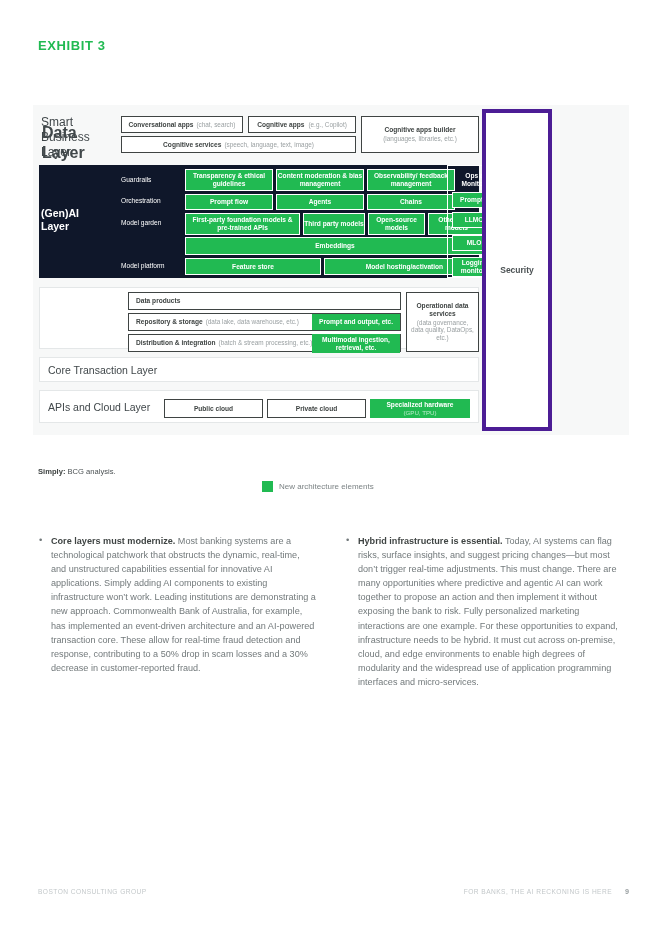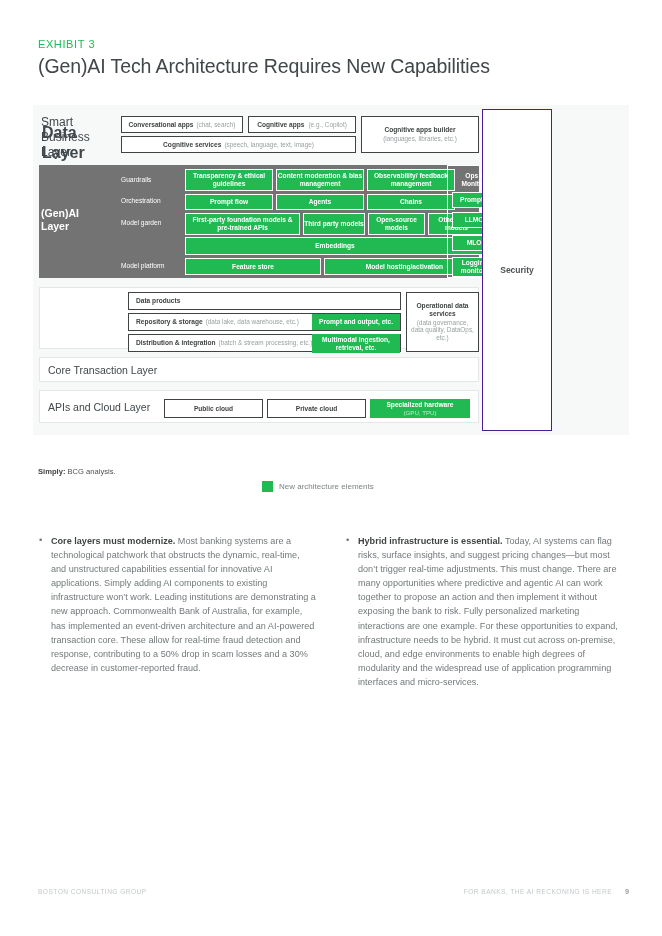--- a/index.html
+++ b/index.html
@@ -21,22 +21,22 @@
     left: 0; top: 0;
     width: 662px;
     height: 936px;
   }
 
   
   .exhibit-label {
     position: absolute;
     left: 38px;
     top: 38px;
-    font-size: 11px;
-    font-weight: normal;
+    font-size: 13px;
+    font-weight: bold;
     letter-spacing: 0.6px;
     color: #21ba52;
   }
   .page-title {
     position: absolute;
     left: 38px;
     top: 55px;
     font-size: 19.5px;
     font-weight: 400;
     color: #40474a;
@@ -97,21 +97,21 @@
     line-height: 1.25;
   }
 
   
   .genai-band {
     position: absolute;
     left: 6px;
     top: 60px;
     width: 440px;
     height: 113px;
-    background: #737373;
+    background: #0f172a;
   }
   .genai-title {
     position: absolute;
     left: 2px;
     top: 42px;
     width: 62px;
     font-size: 10.5px;
     font-weight: bold;
     color: #ffffff;
     line-height: 1.25;
@@ -165,21 +165,21 @@
     color: #40474a;
   }
 
   
   .vcol {
     position: absolute;
     top: 4px;
     width: 70px;
     height: 322px;
     background: #ffffff;
-    border: 1px solid #4c1d95;
+    border: 4px solid #4c1d95;
     box-sizing: border-box;
     display: flex;
     align-items: center;
     justify-content: center;
     font-size: 8.5px;
     font-weight: bold;
     color: #4b5153;
   }
 
   
@@ -266,21 +266,20 @@
     font-weight: bold;
     color: #9aa0a2;
   }
 </style>
 </head>
 <body>
 
 <div class="page">
 
   <div class="exhibit-label">EXHIBIT 3</div>
-  <div class="page-title">(Gen)AI Tech Architecture Requires New Capabilities</div>
 
   <div class="exhibit">
 
     <div class="sbl-title">Smart Business Layer</div>
 
     <div class="wbox" style="left:88px; top:11px; width:122px; height:17px;">
       <span class="lbl-b">Conversational apps</span>
       <span class="lbl-l" style="margin-left:3px;">(chat, search)</span>
     </div>
 

